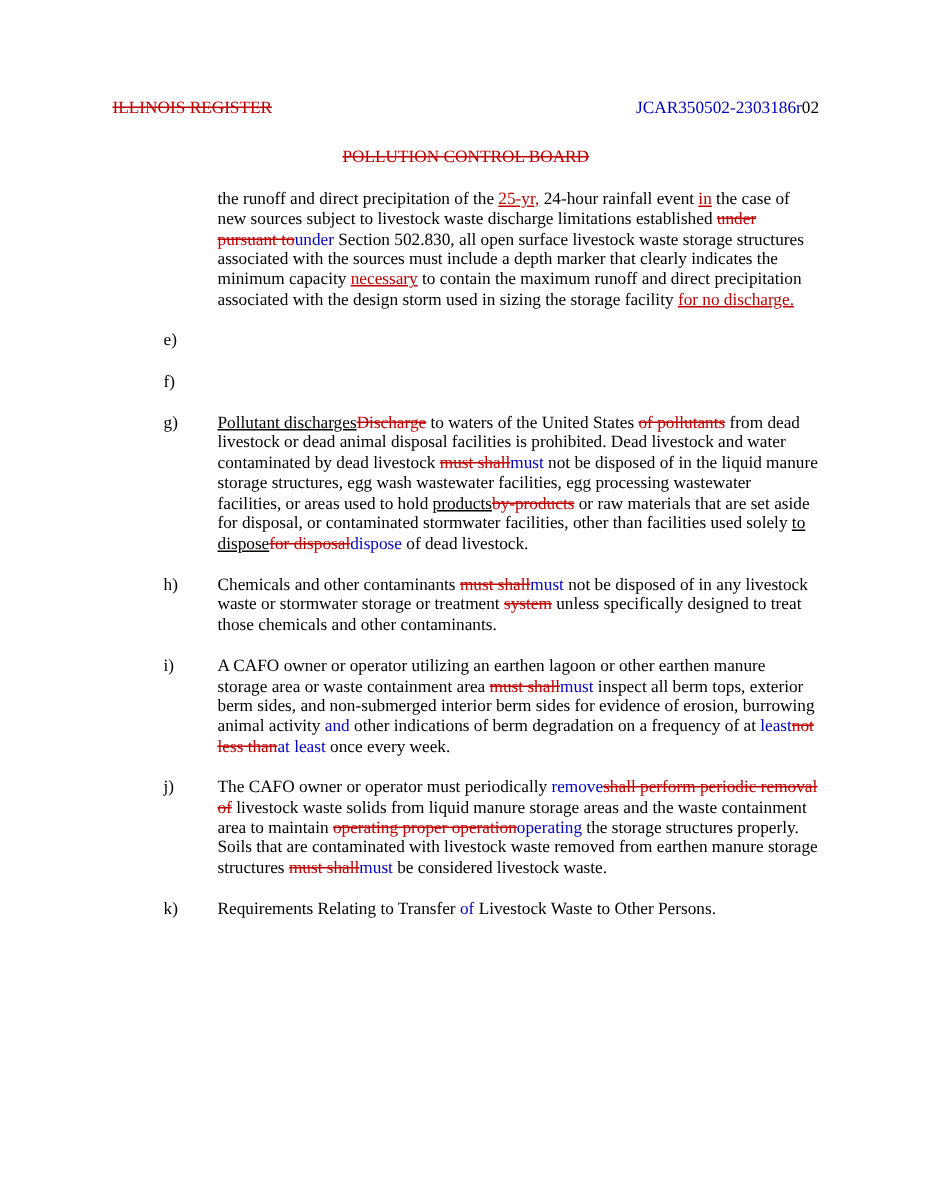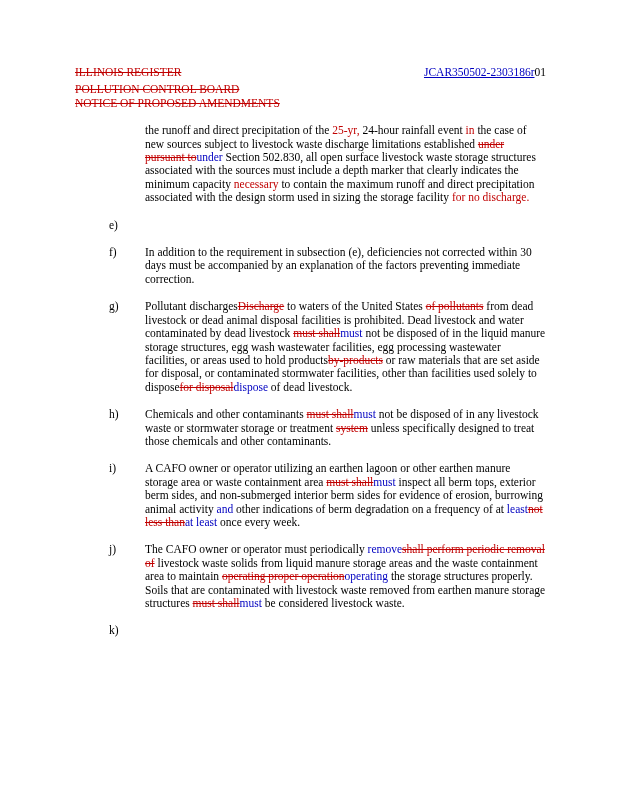--- a/index.html
+++ b/index.html
@@ -26,101 +26,99 @@
     width:618px;
     height:800px;
     padding:66px 72px 20px 75px;
   }
   .header{
     display:flex;
     justify-content:space-between;
     align-items:flex-end;
   }
   .titles{
-    text-align:left;
-    margin-top:4px;
+    text-align:center;
+    margin-top:20px;
   }
   .title-line{
     color:var(--del);
     text-decoration:line-through;
   }
   .para{
     display:flex;
     margin-top:14px;
   }
   .plabel{
     flex:none;
     width:36px;
     margin-left:34px;
   }
   .pbody{
     flex:1;
   }
   
   .run-n{ color:var(--txt); }
   .run-d{ color:var(--del); text-decoration:line-through; }
-  .run-iu{ color:var(--del); }
-  .run-u{ color:var(--txt); }
+  .run-iu{ color:var(--del); text-decoration:underline; }
+  .run-u{ color:var(--txt); text-decoration:underline; }
   .run-b{ color:var(--ins-blue); }
   .hdr-left{
     color:var(--del);
     text-decoration:line-through;
   }
   .jcar-link{
     color:var(--ins-blue);
-    text-decoration:underline;
     cursor:pointer;
   }
   .jcar-suffix{
     color:var(--txt);
   }
 </style>
 </head>
 <body>
 
 <div class="page">
 
   <div class="header">
     <span class="hdr-left">ILLINOIS REGISTER</span>
     <span>
-      <span class="jcar-link">JCAR350502-2303186r</span><span class="jcar-suffix">01</span>
+      <span class="jcar-link">JCAR350502-2303186r</span><span class="jcar-suffix">02</span>
     </span>
   </div>
 
   <div class="titles">
     <div class="title-line">POLLUTION CONTROL BOARD</div>
-    <div class="title-line">NOTICE OF PROPOSED AMENDMENTS</div>
   </div>
 
   <div id="paragraphs">
       <div class="para">
         <span class="plabel"></span>
         <span class="pbody"><span class="run-n">the runoff and direct precipitation of the </span><span class="run-iu">25-yr,</span><span class="run-n"> 24-hour rainfall event </span><span class="run-iu">in</span><span class="run-n"> the case of new sources subject to livestock waste discharge limitations established </span><span class="run-d">under pursuant to</span><span class="run-b">under</span><span class="run-n"> Section 502.830, all open surface livestock waste storage structures associated with the sources must include a depth marker that clearly indicates the minimum capacity </span><span class="run-iu">necessary</span><span class="run-n"> to contain the maximum runoff and direct precipitation associated with the design storm used in sizing the storage facility </span><span class="run-iu">for no discharge.</span></span>
       </div>
       <div class="para">
         <span class="plabel">e)</span>
       </div>
       <div class="para">
         <span class="plabel">f)</span>
-        <span class="pbody"><span class="run-n">In addition to the requirement in subsection (e), deficiencies not corrected within 30 days must be accompanied by an explanation of the factors preventing immediate correction.</span></span>
       </div>
       <div class="para">
         <span class="plabel">g)</span>
         <span class="pbody"><span class="run-u">Pollutant discharges</span><span class="run-d">Discharge</span><span class="run-n"> to waters of the United States </span><span class="run-d">of pollutants</span><span class="run-n"> from dead livestock or dead animal disposal facilities is prohibited. Dead livestock and water contaminated by dead livestock </span><span class="run-d">must shall</span><span class="run-b">must</span><span class="run-n"> not be disposed of in the liquid manure storage structures, egg wash wastewater facilities, egg processing wastewater facilities, or areas used to hold </span><span class="run-u">products</span><span class="run-d">by-products</span><span class="run-n"> or raw materials that are set aside for disposal, or contaminated stormwater facilities, other than facilities used solely </span><span class="run-u">to dispose</span><span class="run-d">for disposal</span><span class="run-b">dispose</span><span class="run-n"> of dead livestock.</span></span>
       </div>
       <div class="para">
         <span class="plabel">h)</span>
         <span class="pbody"><span class="run-n">Chemicals and other contaminants </span><span class="run-d">must shall</span><span class="run-b">must</span><span class="run-n"> not be disposed of in any livestock waste or stormwater storage or treatment </span><span class="run-d">system</span><span class="run-n"> unless specifically designed to treat those chemicals and other contaminants.</span></span>
       </div>
       <div class="para">
         <span class="plabel">i)</span>
         <span class="pbody"><span class="run-n">A CAFO owner or operator utilizing an earthen lagoon or other earthen manure storage area or waste containment area </span><span class="run-d">must shall</span><span class="run-b">must</span><span class="run-n"> inspect all berm tops, exterior berm sides, and non-submerged interior berm sides for evidence of erosion, burrowing animal activity </span><span class="run-b">and</span><span class="run-n"> other indications of berm degradation on a frequency of at </span><span class="run-b">least</span><span class="run-d">not less than</span><span class="run-b">at least</span><span class="run-n"> once every week.</span></span>
       </div>
       <div class="para">
         <span class="plabel">j)</span>
         <span class="pbody"><span class="run-n">The CAFO owner or operator must periodically </span><span class="run-b">remove</span><span class="run-d">shall perform periodic removal of</span><span class="run-n"> livestock waste solids from liquid manure storage areas and the waste containment area to maintain </span><span class="run-d">operating proper operation</span><span class="run-b">operating</span><span class="run-n"> the storage structures properly. Soils that are contaminated with livestock waste removed from earthen manure storage structures </span><span class="run-d">must shall</span><span class="run-b">must</span><span class="run-n"> be considered livestock waste.</span></span>
       </div>
       <div class="para">
         <span class="plabel">k)</span>
+        <span class="pbody"><span class="run-n">Requirements Relating to Transfer </span><span class="run-b">of</span><span class="run-n"> Livestock Waste to Other Persons.</span></span>
       </div>
     </div>
 
 </div>
 
 </body></html>

